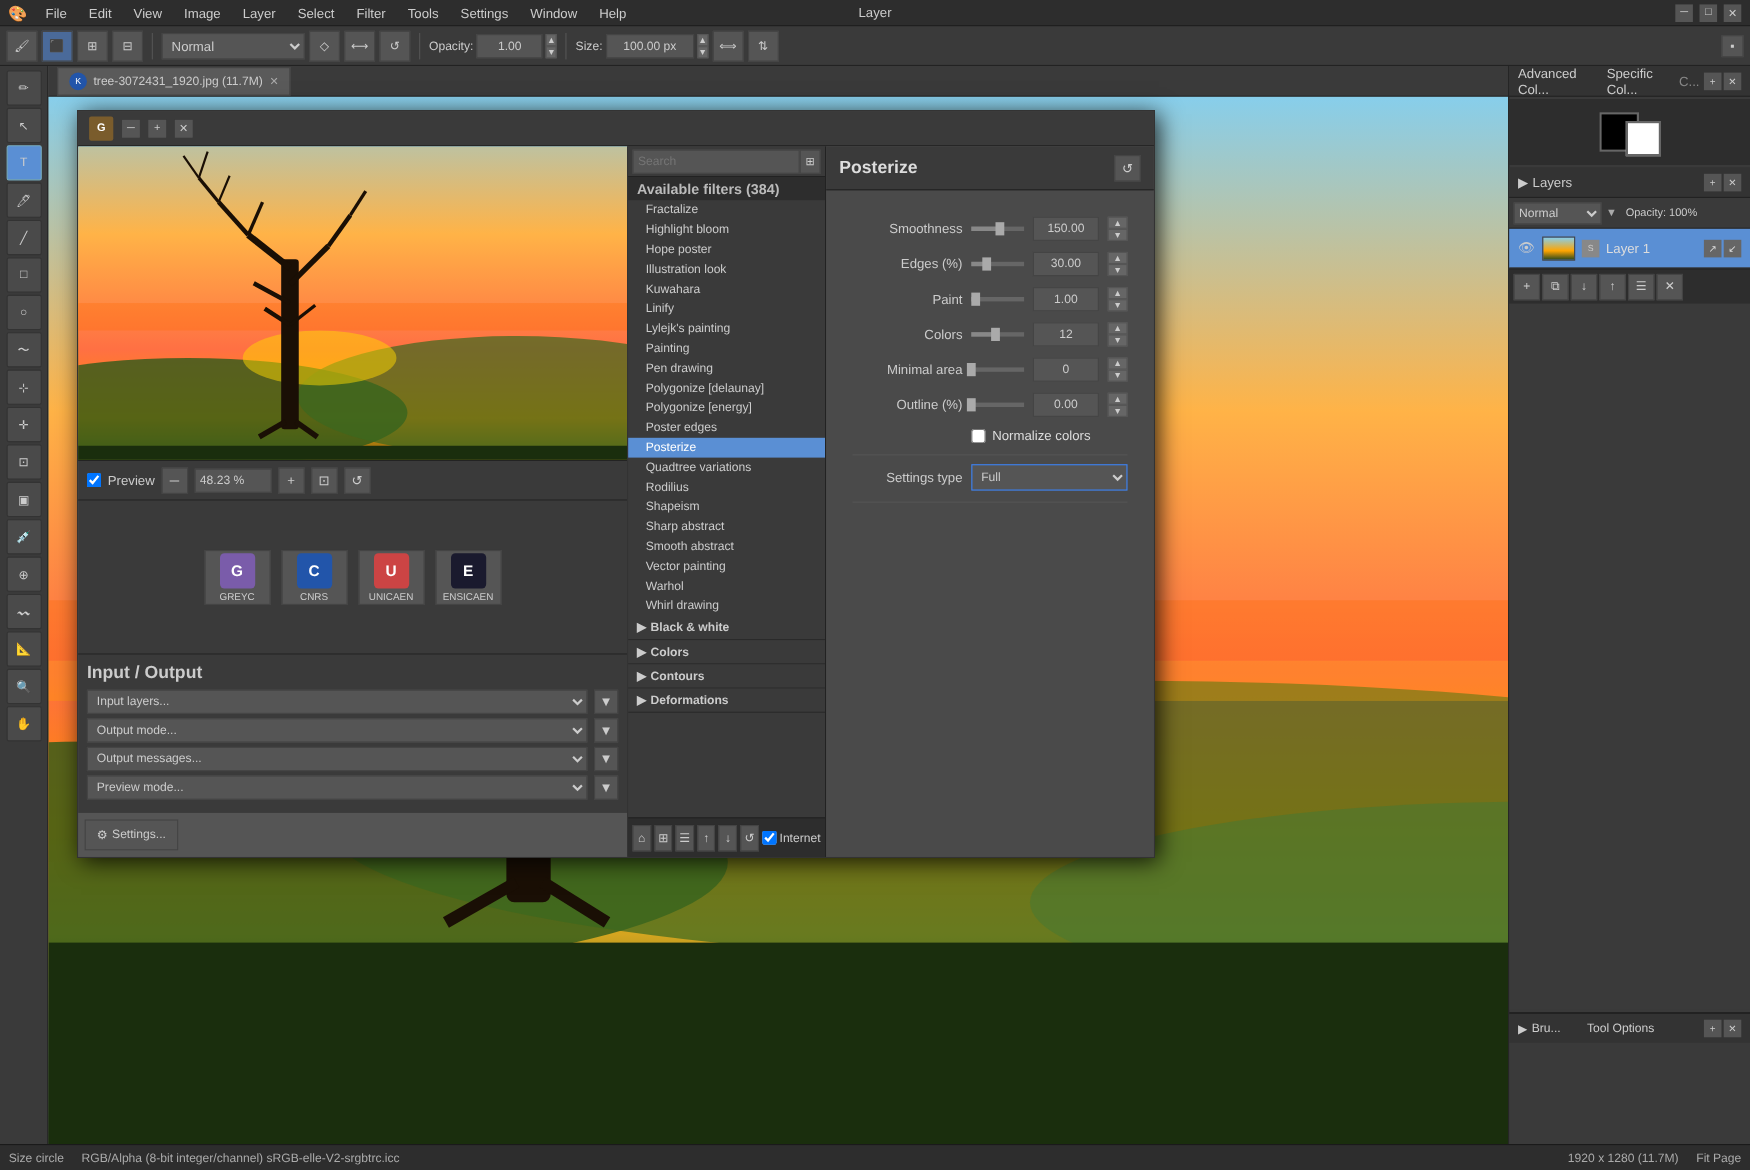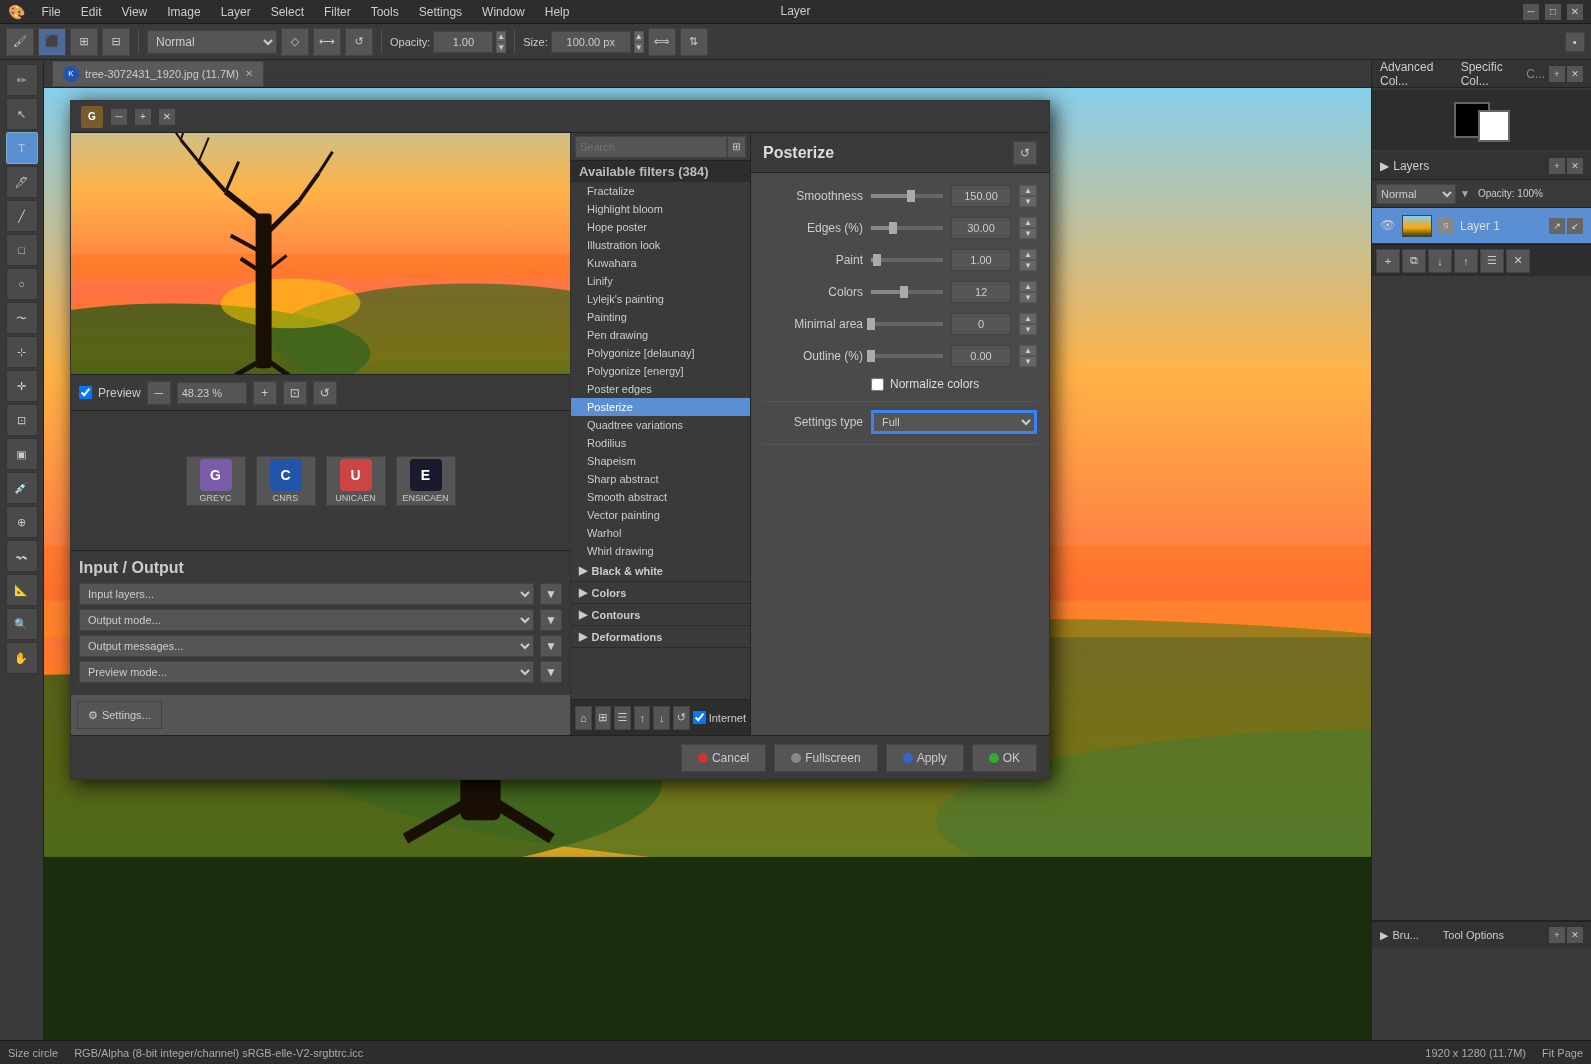--- a/index.html
+++ b/index.html
@@ -454,21 +454,21 @@
     .settings-refresh {
       width: 24px; height: 24px;
       background: #555;
       border: 1px solid #444;
       color: #ccc;
       cursor: pointer;
       display: flex; align-items: center; justify-content: center;
     }
     #settings-body {
       flex: 1;
-      padding: 12px;
+      padding: 24px;
       overflow-y: auto;
     }
     .param-row {
       display: flex;
       align-items: center;
       margin-bottom: 10px;
       gap: 8px;
     }
     .param-label {
       width: 100px;
@@ -516,21 +516,21 @@
       width: 100px;
       color: #ccc;
       font-size: 12px;
       text-align: right;
       flex-shrink: 0;
     }
     .preview-type-select {
       flex: 1;
       background: #555;
       color: #ccc;
-      border: 3px solid #3b82f6;
+      border: 1px solid #3b82f6;
       height: 24px;
       font-size: 11px;
       padding: 0 4px;
     }
     .author-text {
       color: #aaa;
       font-size: 11px;
       margin-top: 8px;
       padding: 8px;
       background: #3a3a3a;
@@ -1266,32 +1266,14 @@
         </div>
 
         <div class="separator-line"></div>
 
 
       </div>
     </div>
 
   </div>
 
-  <div id="dialog-footer">
-    <button class="dlg-btn cancel">
-      <span class="btn-icon-circle btn-icon-red"></span>
-      <span>Cancel</span>
-    </button>
-    <button class="dlg-btn">
-      <span class="btn-icon-circle" style="background:#888;"></span>
-      <span>Fullscreen</span>
-    </button>
-    <button class="dlg-btn apply">
-      <span class="btn-icon-circle btn-icon-blue"></span>
-      <span>Apply</span>
-    </button>
-    <button class="dlg-btn ok">
-      <span class="btn-icon-circle btn-icon-green"></span>
-      <span>OK</span>
-    </button>
-  </div>
 
 </div>
 
 </body></html>

